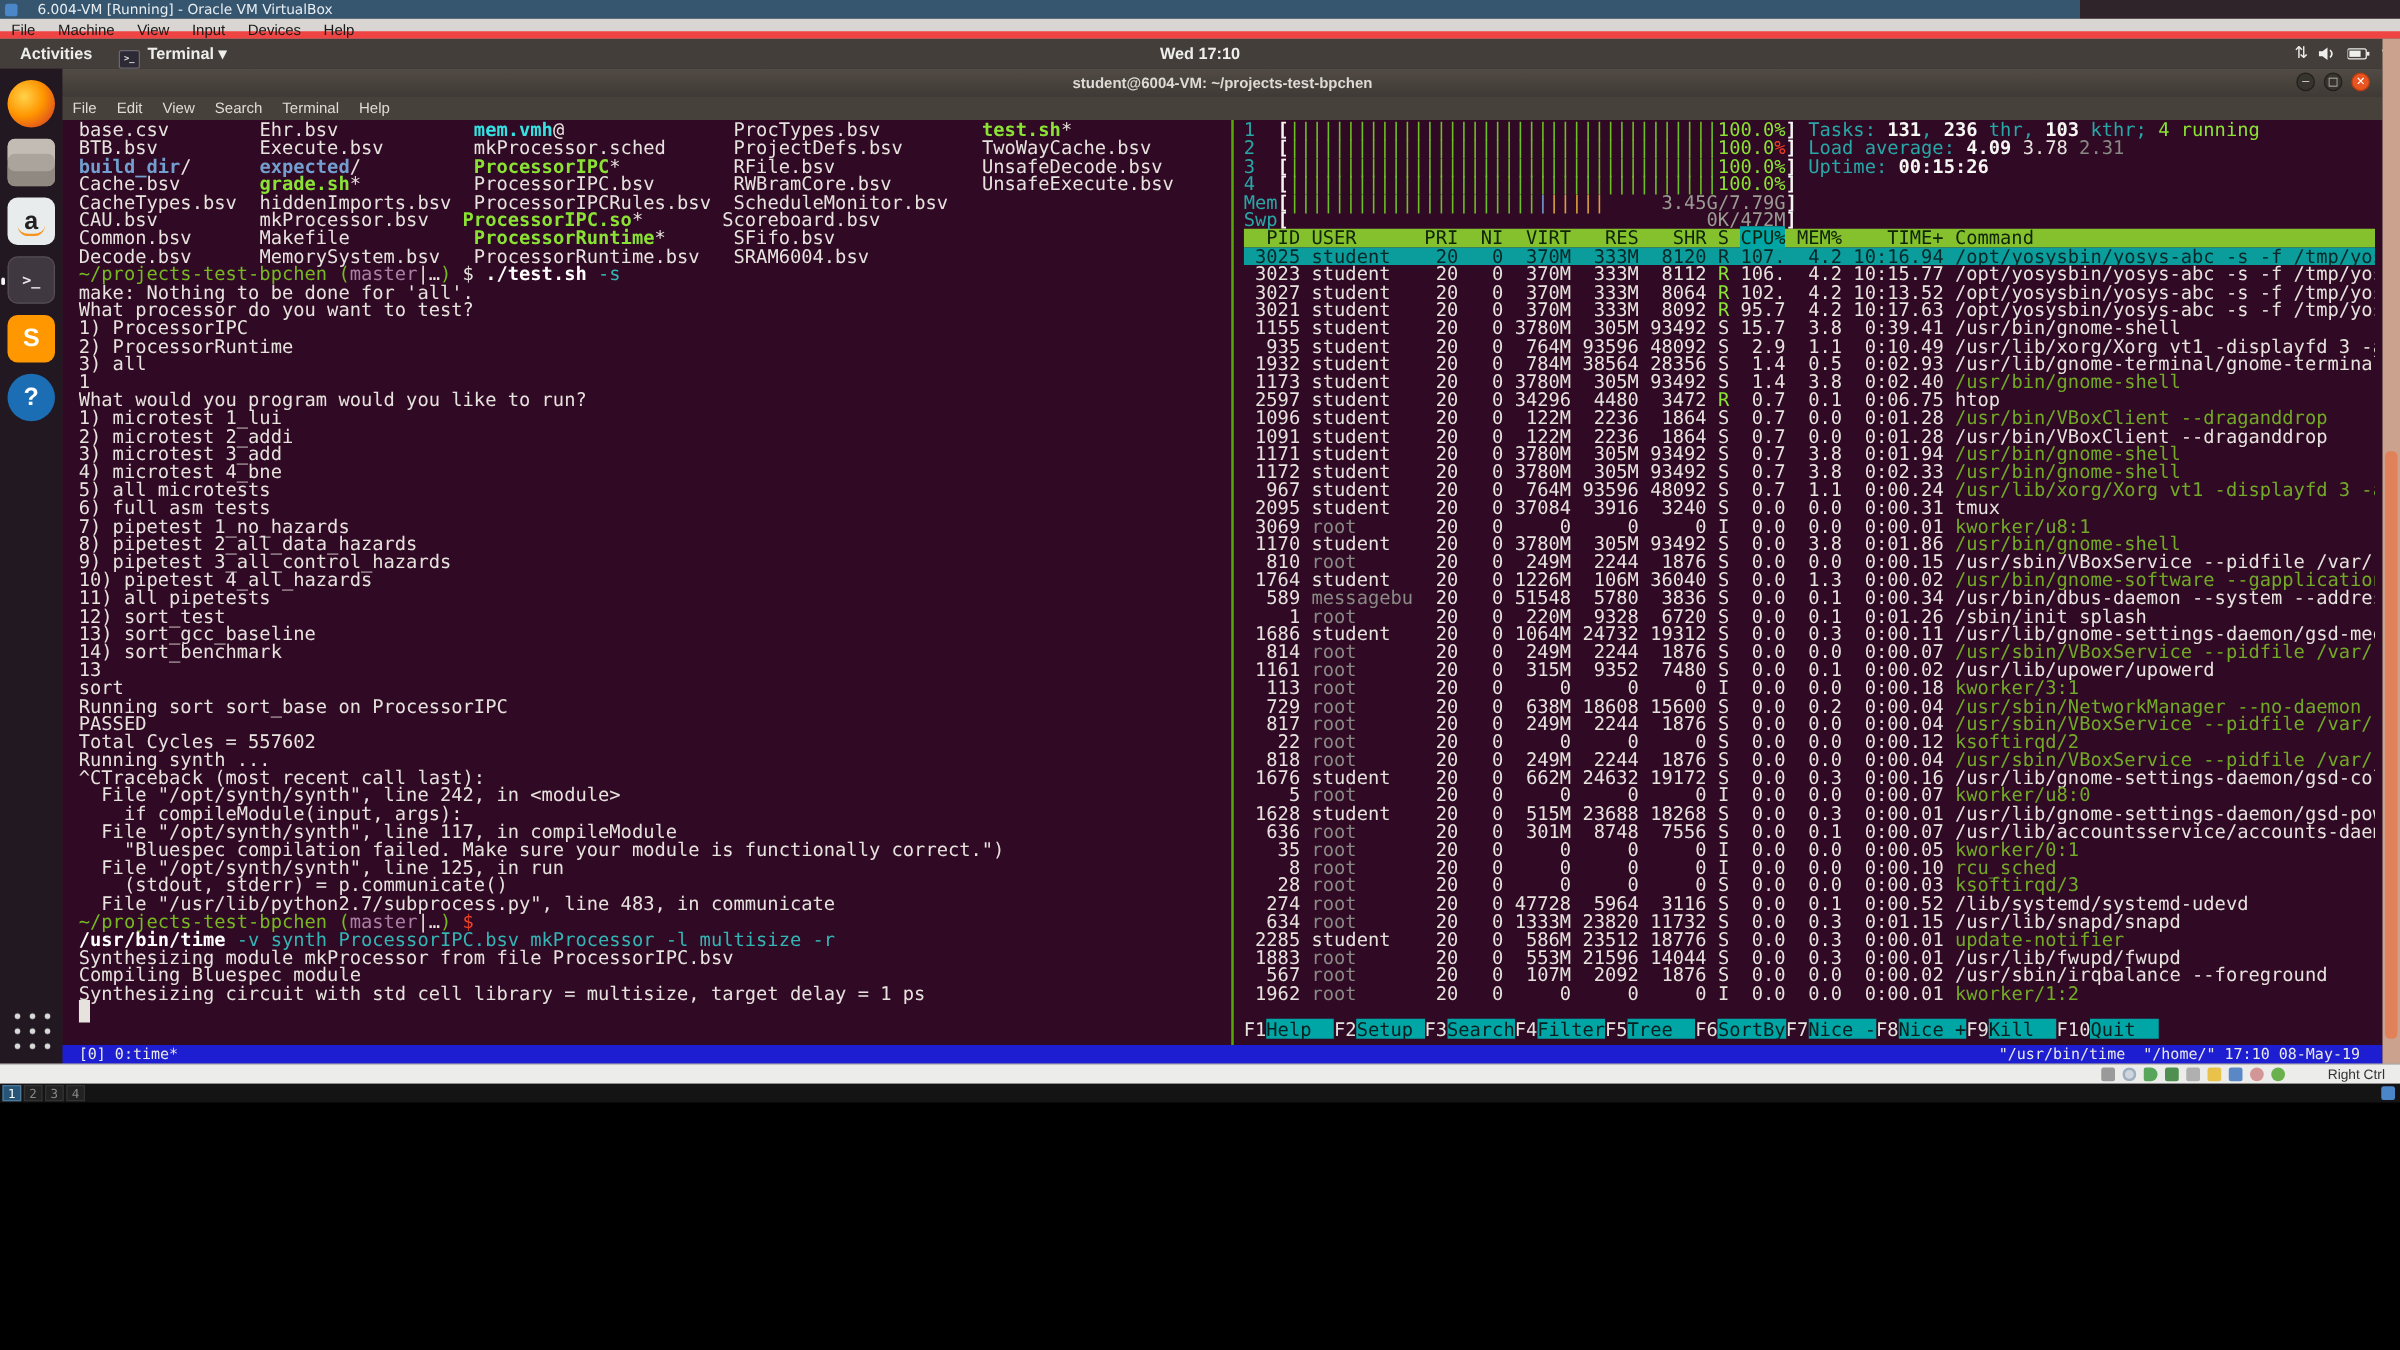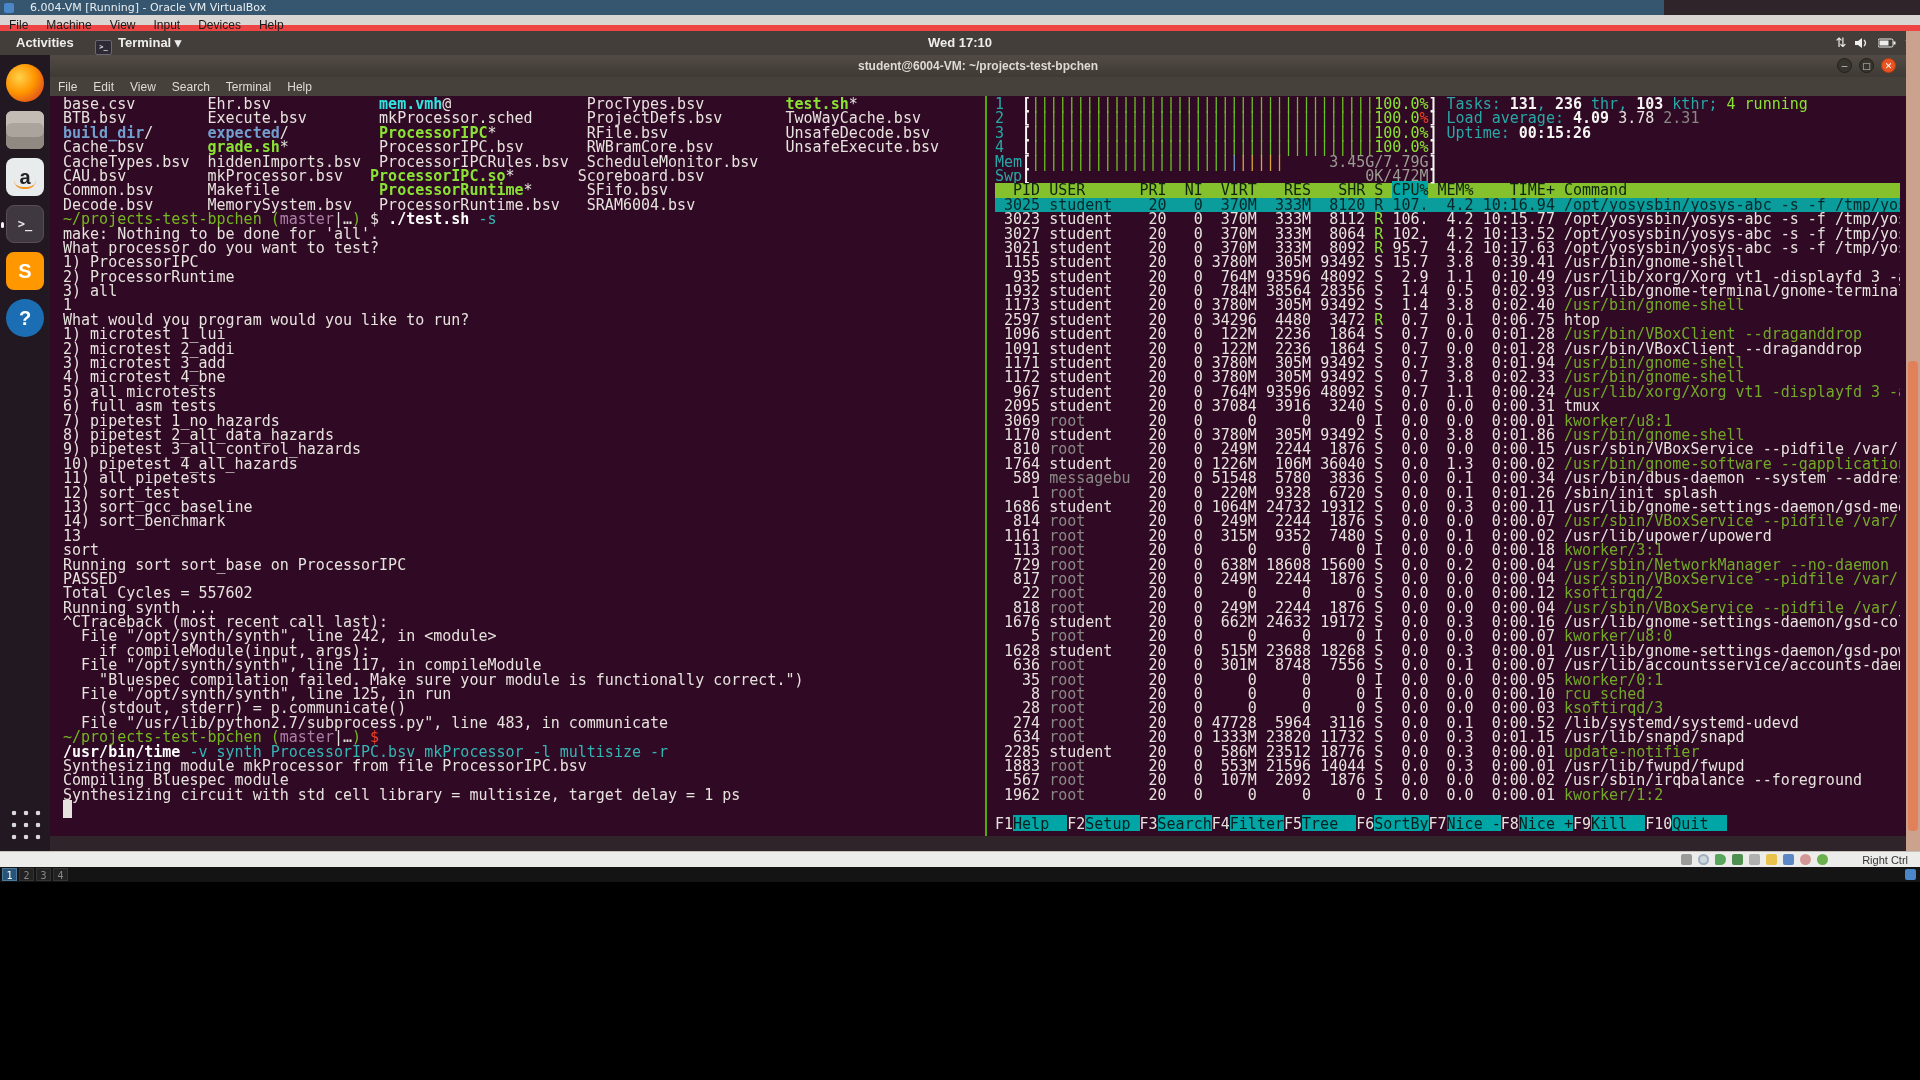--- a/index.html
+++ b/index.html
@@ -283,20 +283,24 @@
           <pre class="tline prow"><span class="c-fg">  274 </span><span class="c-gy">root      </span><span class="c-fg"> 20 </span><span class="c-fg">  0 </span><span class="c-fg">47728 </span><span class="c-fg"> 5964 </span><span class="c-fg"> 3116 </span><span class="c-fg">S </span><span class="c-fg"> 0.0 </span><span class="c-fg"> 0.1 </span><span class="c-fg"> 0:00.52 </span><span class="c-fg">/lib/systemd/systemd-udevd</span></pre>
           <pre class="tline prow"><span class="c-fg">  634 </span><span class="c-gy">root      </span><span class="c-fg"> 20 </span><span class="c-fg">  0 </span><span class="c-fg">1333M </span><span class="c-fg">23820 </span><span class="c-fg">11732 </span><span class="c-fg">S </span><span class="c-fg"> 0.0 </span><span class="c-fg"> 0.3 </span><span class="c-fg"> 0:01.15 </span><span class="c-fg">/usr/lib/snapd/snapd</span></pre>
           <pre class="tline prow"><span class="c-fg"> 2285 </span><span class="c-fg">student   </span><span class="c-fg"> 20 </span><span class="c-fg">  0 </span><span class="c-fg"> 586M </span><span class="c-fg">23512 </span><span class="c-fg">18776 </span><span class="c-fg">S </span><span class="c-fg"> 0.0 </span><span class="c-fg"> 0.3 </span><span class="c-fg"> 0:00.01 </span><span class="c-cmdg">update-notifier</span></pre>
           <pre class="tline prow"><span class="c-fg"> 1883 </span><span class="c-gy">root      </span><span class="c-fg"> 20 </span><span class="c-fg">  0 </span><span class="c-fg"> 553M </span><span class="c-fg">21596 </span><span class="c-fg">14044 </span><span class="c-fg">S </span><span class="c-fg"> 0.0 </span><span class="c-fg"> 0.3 </span><span class="c-fg"> 0:00.01 </span><span class="c-fg">/usr/lib/fwupd/fwupd</span></pre>
           <pre class="tline prow"><span class="c-fg">  567 </span><span class="c-gy">root      </span><span class="c-fg"> 20 </span><span class="c-fg">  0 </span><span class="c-fg"> 107M </span><span class="c-fg"> 2092 </span><span class="c-fg"> 1876 </span><span class="c-fg">S </span><span class="c-fg"> 0.0 </span><span class="c-fg"> 0.0 </span><span class="c-fg"> 0:00.02 </span><span class="c-fg">/usr/sbin/irqbalance --foreground</span></pre>
           <pre class="tline prow"><span class="c-fg"> 1962 </span><span class="c-gy">root      </span><span class="c-fg"> 20 </span><span class="c-fg">  0 </span><span class="c-fg">    0 </span><span class="c-fg">    0 </span><span class="c-fg">    0 </span><span class="c-fg">I </span><span class="c-fg"> 0.0 </span><span class="c-fg"> 0.0 </span><span class="c-fg"> 0:00.01 </span><span class="c-cmdg">kworker/1:2</span></pre>
           <pre class="tline"></pre>
           <pre class="tline"><span class="c-fk">F1</span><span class="c-fl">Help  </span><span class="c-fk">F2</span><span class="c-fl">Setup </span><span class="c-fk">F3</span><span class="c-fl">Search</span><span class="c-fk">F4</span><span class="c-fl">Filter</span><span class="c-fk">F5</span><span class="c-fl">Tree  </span><span class="c-fk">F6</span><span class="c-fl">SortBy</span><span class="c-fk">F7</span><span class="c-fl">Nice -</span><span class="c-fk">F8</span><span class="c-fl">Nice +</span><span class="c-fk">F9</span><span class="c-fl">Kill  </span><span class="c-fk">F10</span><span class="c-fl">Quit  </span></pre>
         </div>
     </div>
+    <div id="tmux-bar">
+      <span id="tmux-left">[0] 0:time*</span>
+      <span id="tmux-right">"/usr/bin/time  "/home/" 17:10 08-May-19</span>
+    </div>
   </div>
 
   <div id="right-strip">
       <div class="thumb"></div>
     </div>
 
   <div id="vbox-statusbar">
     <span id="vbox-status-icons">
         <span class="vbi vbi-hdd"></span>
         <span class="vbi vbi-optical"></span>

